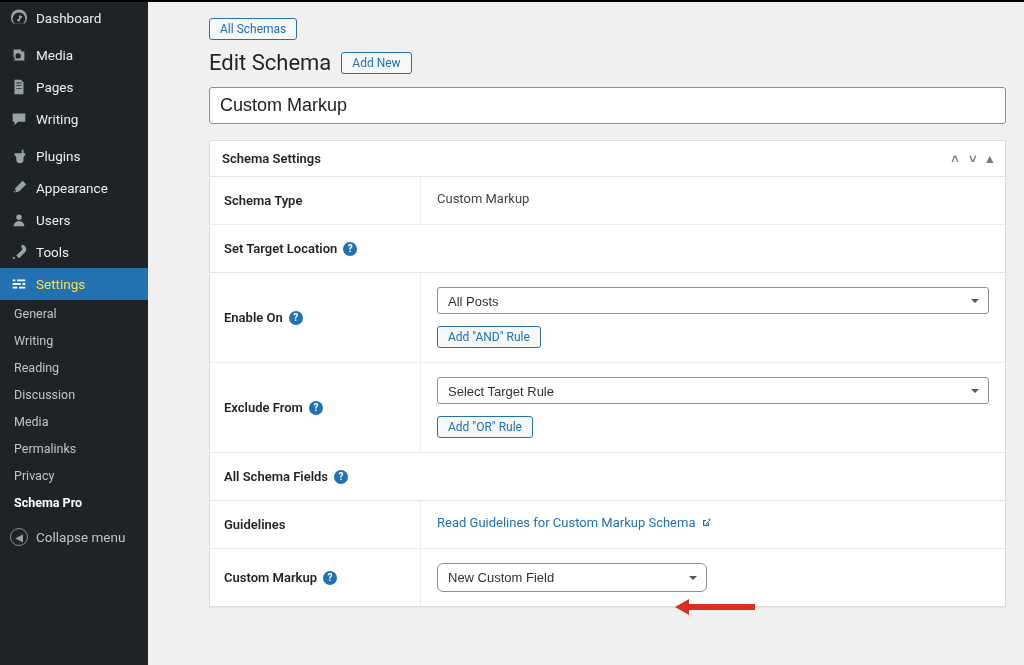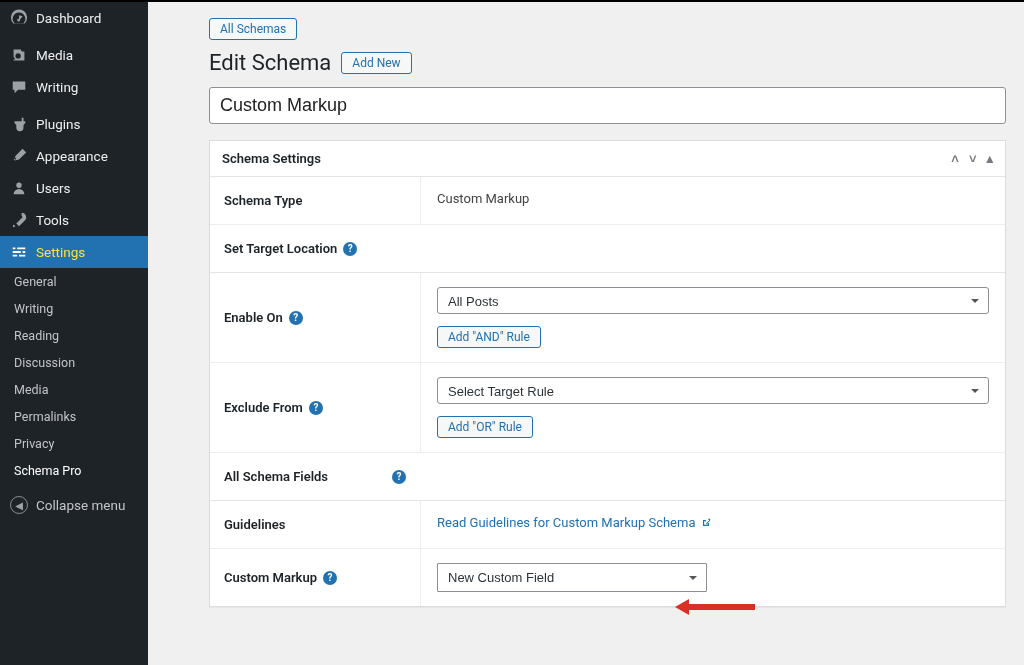--- a/index.html
+++ b/index.html
@@ -9,21 +9,21 @@
 
   
   .sidebar { width: 148px; background: #1d2327; color: #c3c4c7; display: flex; flex-direction: column; font-size: 13.5px; }
   .sidebar-item { display: flex; align-items: center; padding: 7px 10px; gap: 8px; cursor: pointer; color: #eee; }
   .sidebar-item.active { background: #2271b1; color: #fde047; position: relative; }
   .sidebar-item.active::after { content: ""; position: absolute; right: -8px; top: 50%; transform: translateY(-50%); border: 8px solid transparent; border-right-color: #f0f0f1; }
   .sidebar-item .icon { width: 18px; height: 18px; display: inline-flex; align-items: center; justify-content: center; color: rgba(240,246,252,.6); }
   .sidebar-item.active .icon { color: #fff; }
   .sidebar-sep { height: 5px; }
   .sidebar-sub { padding: 6px 12px 6px 14px; font-size: 12.5px; color: #c3c4c7; cursor: pointer; }
-  .sidebar-sub.current { color: #fff; font-weight: 400; }
+  .sidebar-sub.current { color: #fff; font-weight: 700; }
   .collapse-item { display: flex; align-items: center; gap: 8px; padding: 8px 10px; color: #c3c4c7; cursor: pointer; margin-top: 4px; }
   .collapse-item .icon { width: 18px; height: 18px; display: inline-flex; align-items: center; justify-content: center; color: rgba(240,246,252,.6); border: 1px solid rgba(240,246,252,.5); border-radius: 50%; font-size: 10px; }
 
   svg { width: 18px; height: 18px; fill: currentColor; }
 
   
   .main { flex: 1; padding: 16px 18px; overflow: hidden; }
   .top-nav { margin-bottom: 10px; }
   .btn-outline { border: 1px solid #2271b1; color: #2271b1; background: #f6f7f7; padding: 3px 10px; font-size: 12px; border-radius: 3px; cursor: pointer; display: inline-block; }
   .page-title { display: flex; align-items: center; gap: 10px; margin-bottom: 12px; }
@@ -40,21 +40,21 @@
   .inside-row:last-child { border-bottom: none; }
   .row-label { width: 210px; padding: 16px 14px; font-size: 13px; color: #1d2327; display: flex; align-items: center; gap: 6px; }
   .row-label.bold { font-weight: 600; }
   .row-value { flex: 1; padding: 14px 16px; font-size: 13px; color: #444; border-left: 1px solid #eee; display: flex; flex-direction: column; align-items: flex-start; gap: 12px; }
   .section-row .row-label { font-weight: 600; }
   .section-row { border-bottom: 1px solid #e5e5e5; }
 
   .help-icon { display: inline-flex; width: 14px; height: 14px; border-radius: 50%; background: #2271b1; color: #fff; font-size: 10px; font-weight: 700; align-items: center; justify-content: center; }
 
   .select-wide { width: 100%; max-width: 582px; padding: 6px 30px 4px 10px; border: 1px solid #8c8f94; border-radius: 3px; background: #fff; font-size: 13px; color: #2c3338; appearance: none; position: relative; }
-  .select-narrow { width: 270px; padding: 6px 30px 6px 10px; border: 1px solid #8c8f94; border-radius: 1px; background: #fff; font-size: 13px; color: #2c3338; appearance: none; }
+  .select-narrow { width: 270px; padding: 6px 30px 6px 10px; border: 1px solid #8c8f94; border-radius: 6px; background: #fff; font-size: 13px; color: #2c3338; appearance: none; }
   .select-wrap { position: relative; width: 100%; max-width: 582px; }
   .select-wrap.narrow { width: 270px; }
   .select-wrap::after { content: ""; position: absolute; right: 10px; top: 50%; transform: translateY(-50%); border: 4px solid transparent; border-top-color: #555; margin-top: 2px; pointer-events: none; }
 
   .link { color: #2271b1; text-decoration: none; display: inline-flex; align-items: center; gap: 4px; }
   .ext-icon { width: 12px; height: 12px; }
 
   .arrow-annot { position: absolute; left: 675px; top: 597px; pointer-events: none; }
   .arrow-annot svg { width: 80px; height: 20px; fill: #d93025; }
 </style>
@@ -73,20 +73,28 @@
       <span>Dashboard</span>
     </div>
     <div class="sidebar-sep"></div>
     <div class="sidebar-item">
       <span class="icon">
           <svg viewBox="0 0 20 20">
             <path d="M4 4h8l1 2h3v10H4V4zm5 4a3 3 0 1 0 .01 6A3 3 0 0 0 9 8zm-5 7h2l-2-3v3z"></path>
           </svg>
         </span>
       <span>Media</span>
+    </div>
+    <div class="sidebar-item">
+      <span class="icon">
+          <svg viewBox="0 0 20 20">
+            <path d="M5 2h7l3 3v13H5V2zm2 4h6V5h-6v1zm0 3h6V8H7v1zm0 3h6v-1H7v1z"></path>
+          </svg>
+        </span>
+      <span>Pages</span>
     </div>
     <div class="sidebar-item">
       <span class="icon">
           <svg viewBox="0 0 20 20">
             <path d="M3 4h14v9H9l-4 4v-4H3V4z"></path>
           </svg>
         </span>
       <span>Writing</span>
     </div>
     <div class="sidebar-sep"></div>
@@ -203,21 +211,21 @@
           <div class="select-wrap">
             <select class="select-wide">
               <option>Select Target Rule</option>
             </select>
           </div>
           <a class="btn-outline">Add "OR" Rule</a>
         </div>
       </div>
 
       <div class="inside-row section-row">
-        <div class="row-label" style="border:none;justify-content:space-between;">
+        <div class="row-label" style="border:none;">
           <span style="font-weight:600;">All Schema Fields</span>
           <span class="help-icon">?</span>
         </div>
       </div>
 
       <div class="inside-row">
         <div class="row-label bold">Guidelines</div>
         <div class="row-value">
           <a class="link">
             <span>Read Guidelines for Custom Markup Schema</span>

